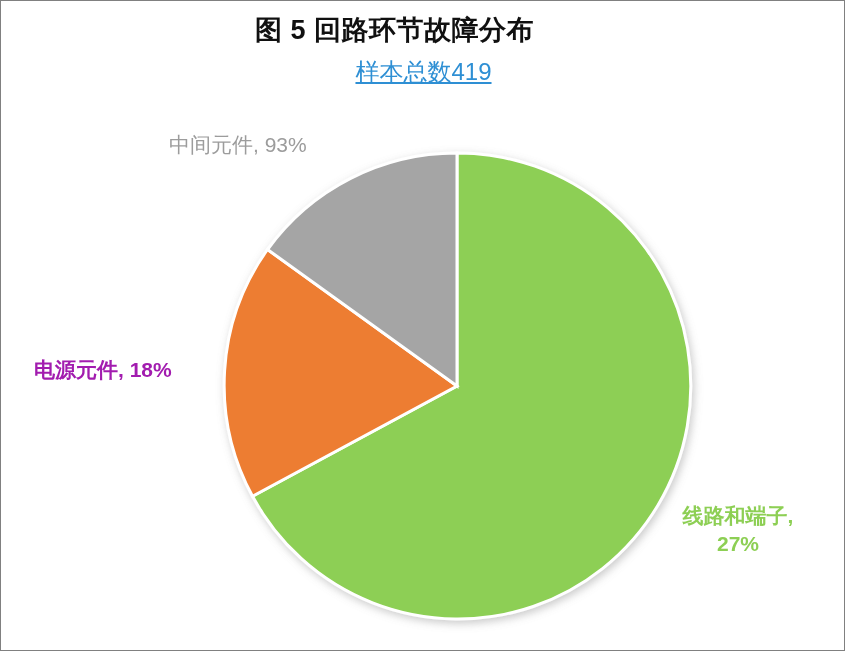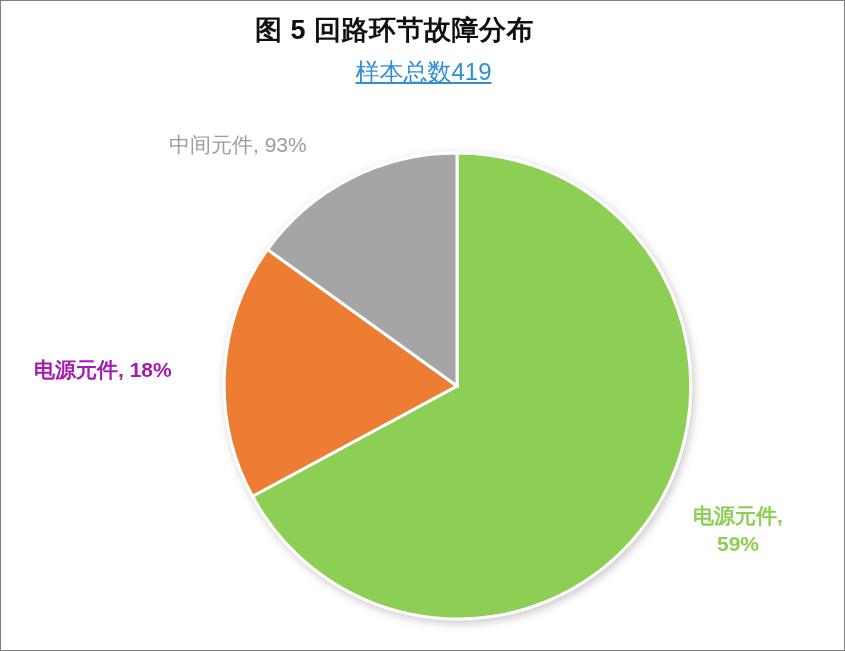--- a/index.html
+++ b/index.html
@@ -102,17 +102,17 @@
         <path id="slice-gray" d="M 456 385 L 266.5 248.5 A 233 233 0 0 1 456 152 Z" fill="#A5A5A5" stroke="#FFFFFF" stroke-width="3"></path>
       </g>
     </svg>
   </div>
 
   <div class="slice-label" id="label-gray">中间元件, 93%</div>
 
   <div class="slice-label" id="label-orange">电源元件, 18%</div>
 
   <div class="slice-label" id="label-green">
-    <span>电源元件,</span><br>
-    <span>59%</span>
+    <span>线路和端子,</span><br>
+    <span>27%</span>
   </div>
 
 </div>
 
 </body></html>

